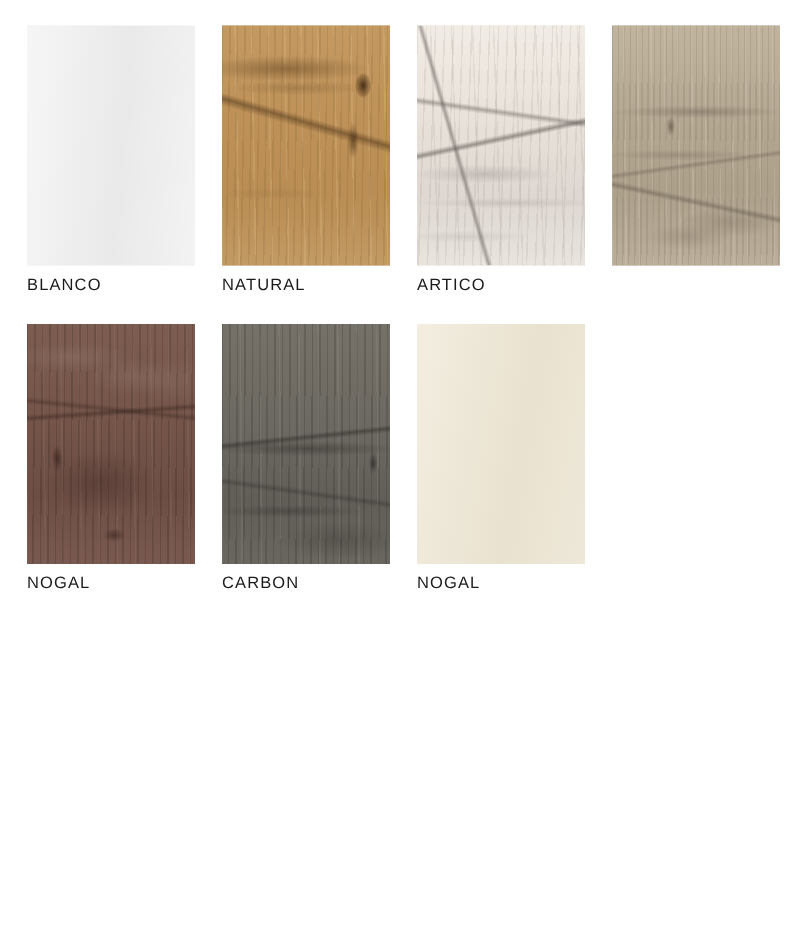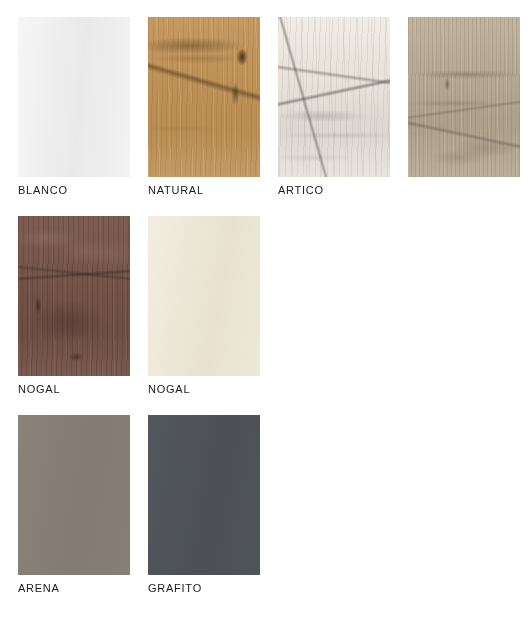--- a/index.html
+++ b/index.html
@@ -258,56 +258,37 @@
 
     <div class="swatch-cell">
       <div class="swatch-chip m-nogal">
         <span class="grain"></span>
         <span class="grain2"></span>
         <span class="knot"></span>
       </div>
       <div class="swatch-label">NOGAL</div>
     </div>
 
+    <div class="swatch-cell">
+      <div class="swatch-chip m-carbon">
+        <span class="grain"></span>
+        <span class="grain2"></span>
+        <span class="knot"></span>
+      </div>
+      <div class="swatch-label">CARBON</div>
+    </div>
 
     <div class="swatch-cell">
       <div class="swatch-chip m-marfil">
         <span class="grain"></span>
       </div>
       <div class="swatch-label">NOGAL</div>
     </div>
 
     <div class="swatch-cell is-empty">
       <div class="swatch-chip"></div>
       <div class="swatch-label"></div>
     </div>
 
   </div>
 
-  <div class="swatch-row">
-
-    <div class="swatch-cell">
-      <div class="swatch-chip m-arena">
-        <span class="grain"></span>
-      </div>
-      <div class="swatch-label">ARENA</div>
-    </div>
-
-    <div class="swatch-cell">
-      <div class="swatch-chip m-grafito">
-        <span class="grain"></span>
-      </div>
-      <div class="swatch-label">GRAFITO</div>
-    </div>
-
-    <div class="swatch-cell is-empty">
-      <div class="swatch-chip"></div>
-      <div class="swatch-label"></div>
-    </div>
-
-    <div class="swatch-cell is-empty">
-      <div class="swatch-chip"></div>
-      <div class="swatch-label"></div>
-    </div>
-
-  </div>
 
 </div>
 
 </body></html>

